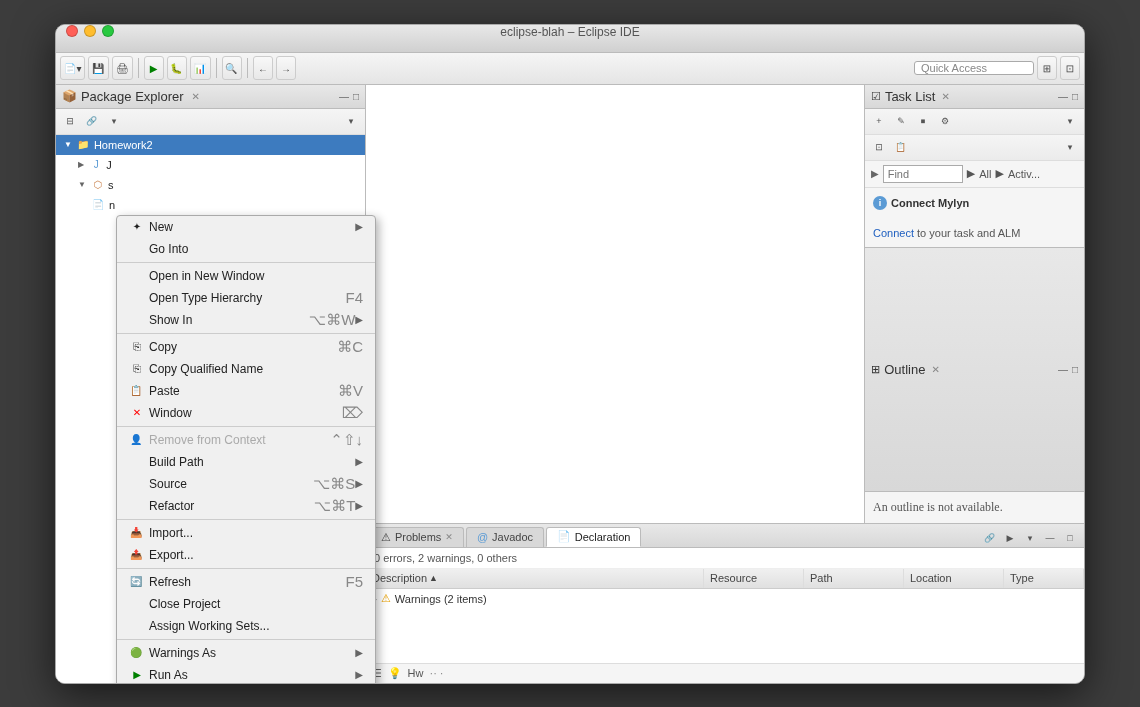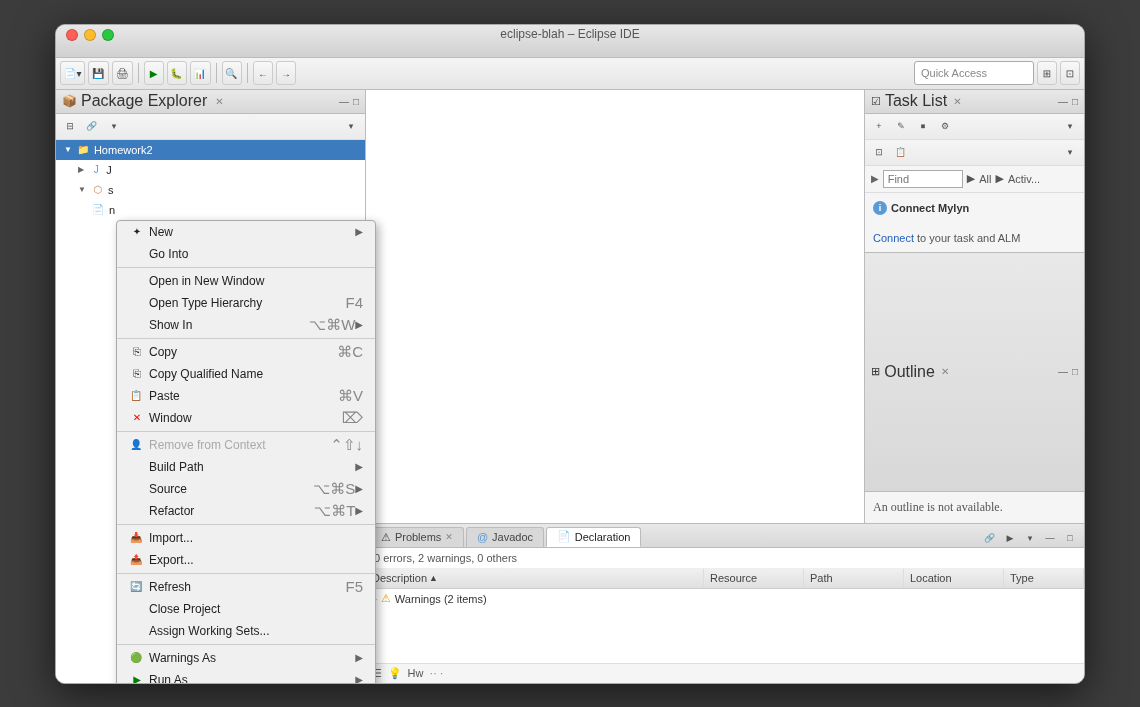--- a/index.html
+++ b/index.html
@@ -22,22 +22,22 @@
       box-shadow: 0 10px 40px rgba(0,0,0,0.6);
       display: flex;
       flex-direction: column;
       overflow: hidden;
       border: 1px solid #aaa;
     }
     .titlebar {
       background: linear-gradient(to bottom, #e8e8e8, #d0d0d0);
       height: 28px;
       display: flex;
-      align-items: flex-end;
-      padding: 16px 10px;
+      align-items: flex-start;
+      padding: 0 10px;
       border-bottom: 1px solid #bbb;
       flex-shrink: 0;
       position: relative;
     }
     .traffic-lights {
       display: flex;
       gap: 6px;
     }
     .traffic-light {
       width: 12px;
@@ -81,30 +81,29 @@
       color: #444;
     }
     .toolbar-sep {
       width: 1px;
       height: 20px;
       background: #bbb;
       margin: 0 2px;
     }
     .toolbar-spacer { flex: 1; }
     .quick-access {
-      height: 24px;
+      height: 14px;
       width: 120px;
       border: 1px solid #aaa;
       background: white;
       border-radius: 3px;
       padding: 0 6px;
       font-size: 11px;
       color: #888;
       display: flex;
-      align-items: center;
     }
     .main-area {
       display: flex;
       flex: 1;
       overflow: hidden;
     }
     .left-panel {
       width: 310px;
       background: #f5f5f5;
       border-right: 1px solid #bbb;
@@ -117,21 +116,21 @@
       background: linear-gradient(to bottom, #e8e8e8, #d8d8d8);
       height: 24px;
       display: flex;
       align-items: center;
       padding: 0 6px;
       border-bottom: 1px solid #bbb;
       font-size: 11px;
       color: #333;
       gap: 4px;
     }
-    .panel-header-title { font-size: 16px; color: #333; }
+    .panel-header-title { font-size: 13px; color: #333; }
     .panel-toolbar {
       background: linear-gradient(to bottom, #f5f5f5, #ebebeb);
       height: 26px;
       display: flex;
       align-items: center;
       padding: 0 4px;
       gap: 2px;
       border-bottom: 1px solid #ddd;
     }
     .panel-toolbar-btn {

